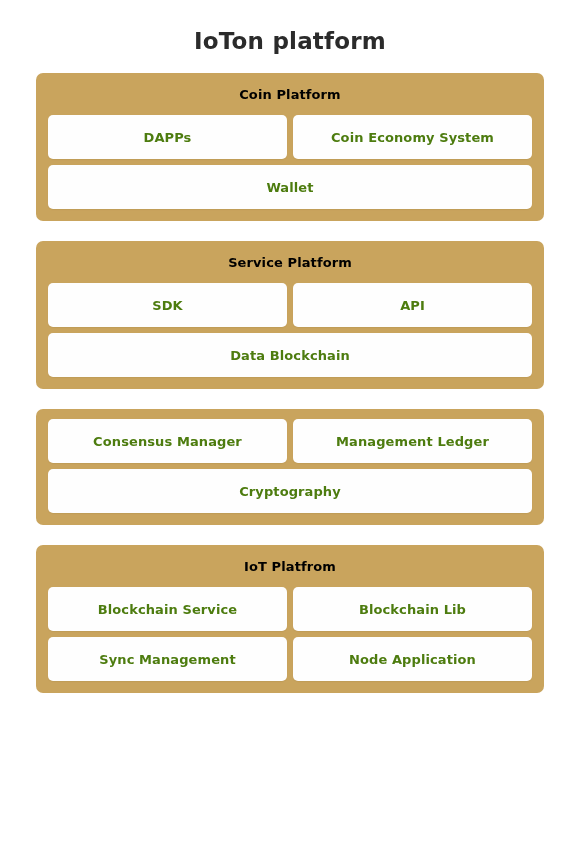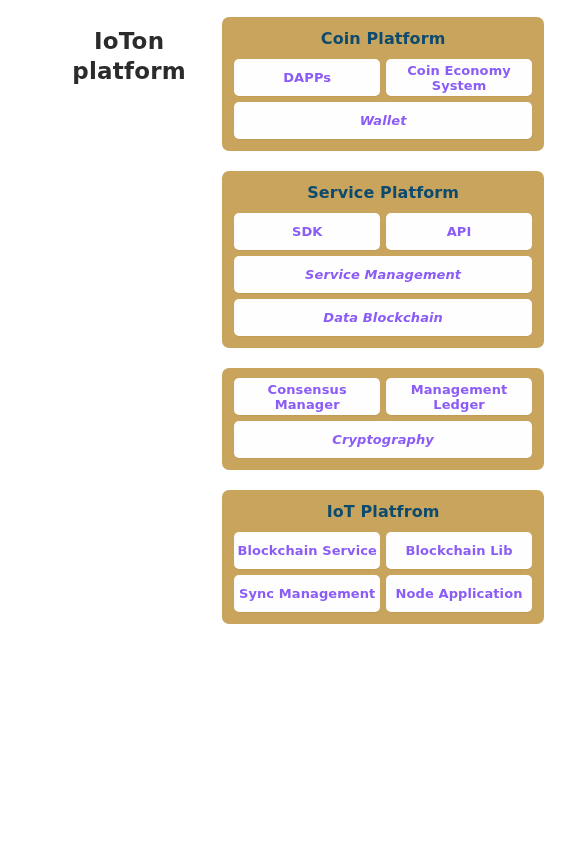--- a/index.html
+++ b/index.html
@@ -12,21 +12,21 @@
     background: #ffffff;
     font-family: "DejaVu Sans", sans-serif;
     overflow: hidden;
   }
   #diagram {
     width: 580px;
     height: 848px;
     box-sizing: border-box;
     padding: 0 36px;
     display: flex;
-    flex-direction: row;
+    flex-direction: column;
   }
   #page-title {
     text-align: center;
     font-size: 23px;
     font-weight: bold;
     color: #2b2b2b;
     letter-spacing: 0.2px;
     margin: 26px 0 0 0;
     line-height: 30px;
   }
@@ -37,56 +37,55 @@
     gap: 20px;
   }
   .layer {
     background: #c9a45d;
     border-radius: 7px;
     padding: 10px 12px 12px 12px;
     box-sizing: border-box;
   }
   .layer-title {
     text-align: center;
-    font-size: 16px;
+    font-size: 13px;
     font-weight: bold;
-    color: #0c4a6e;
+    color: #000000;
     line-height: 22px;
     padding: 1px 0 9px 0;
     letter-spacing: 0.1px;
   }
   .rows {
     display: flex;
     flex-direction: column;
     gap: 6px;
   }
   .row {
     display: flex;
     gap: 6px;
   }
   .cell {
     background: #fefefe;
     border-radius: 5px;
-    height: 37px;
+    height: 44px;
     display: flex;
     align-items: center;
     justify-content: center;
     font-size: 13px;
     font-weight: bold;
-    color: #8b5cf6;
+    color: #4d7c0f;
     text-align: center;
     letter-spacing: 0.1px;
     box-shadow: 0 1px 1px rgba(120, 90, 40, 0.10);
   }
   .cell.half {
     flex: 1 1 0;
   }
   .cell.full {
     flex: 1 1 100%;
-    font-style: italic;
   }
 </style>
 </head>
 <body>
 
 <div id="diagram">
   <h1 id="page-title">IoTon platform</h1>
   <div class="layers" id="layers-container">
       <div class="layer">
         <div class="layer-title">Coin Platform</div>
@@ -99,23 +98,20 @@
             <div class="cell full">Wallet</div>
           </div>
         </div>
       </div>
       <div class="layer">
         <div class="layer-title">Service Platform</div>
         <div class="rows">
           <div class="row">
             <div class="cell half">SDK</div>
             <div class="cell half">API</div>
-          </div>
-          <div class="row">
-            <div class="cell full">Service Management</div>
           </div>
           <div class="row">
             <div class="cell full">Data Blockchain</div>
           </div>
         </div>
       </div>
       <div class="layer">
         <div class="rows">
           <div class="row">
             <div class="cell half">Consensus Manager</div>

